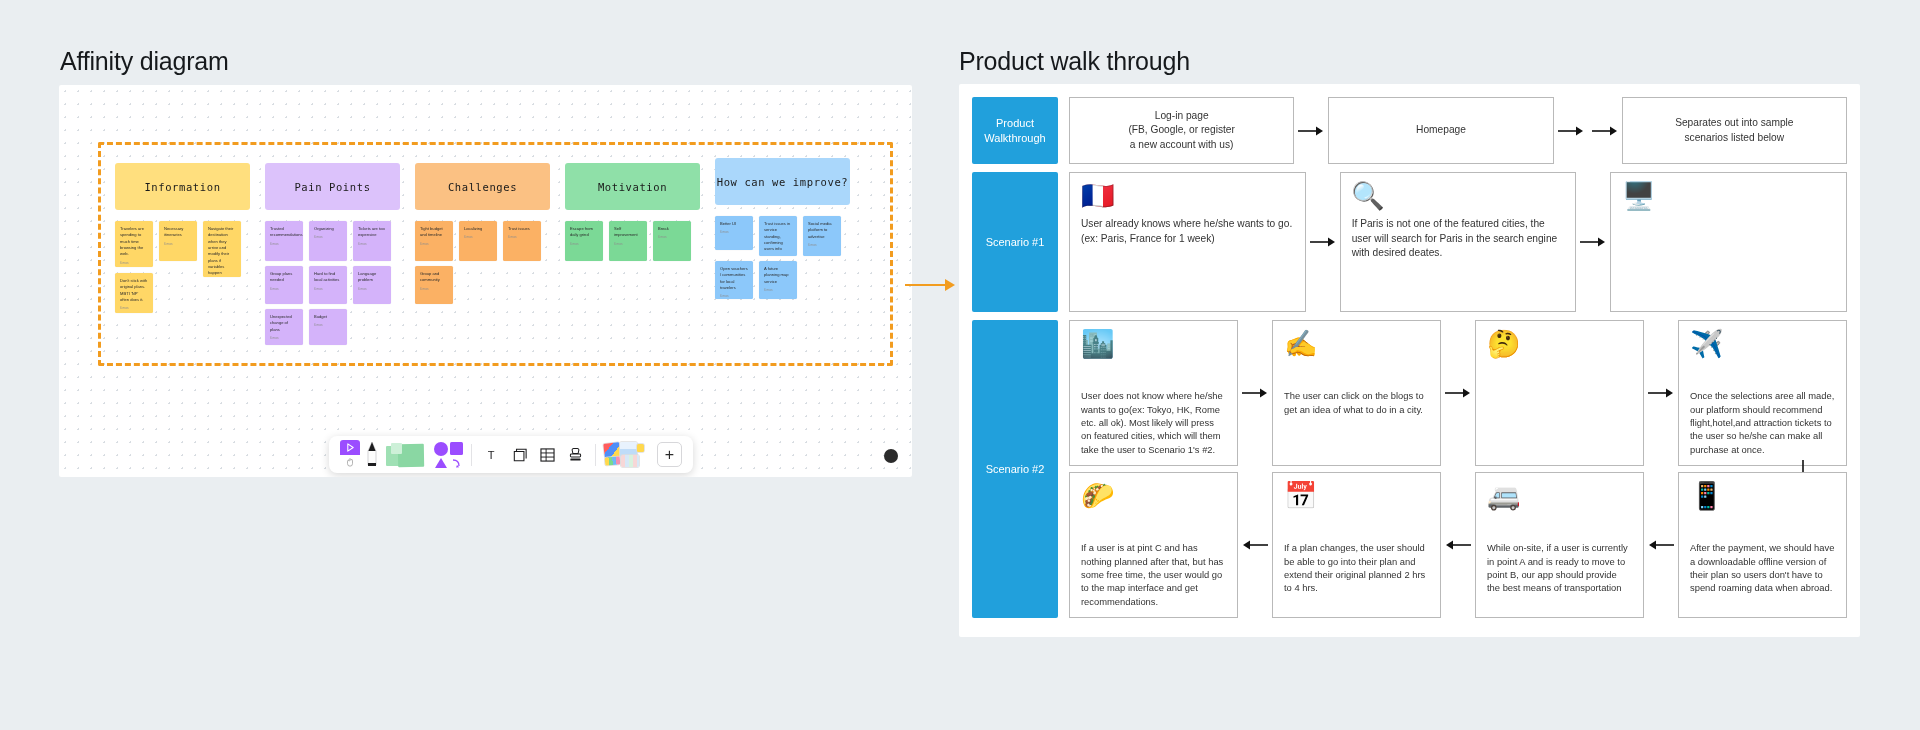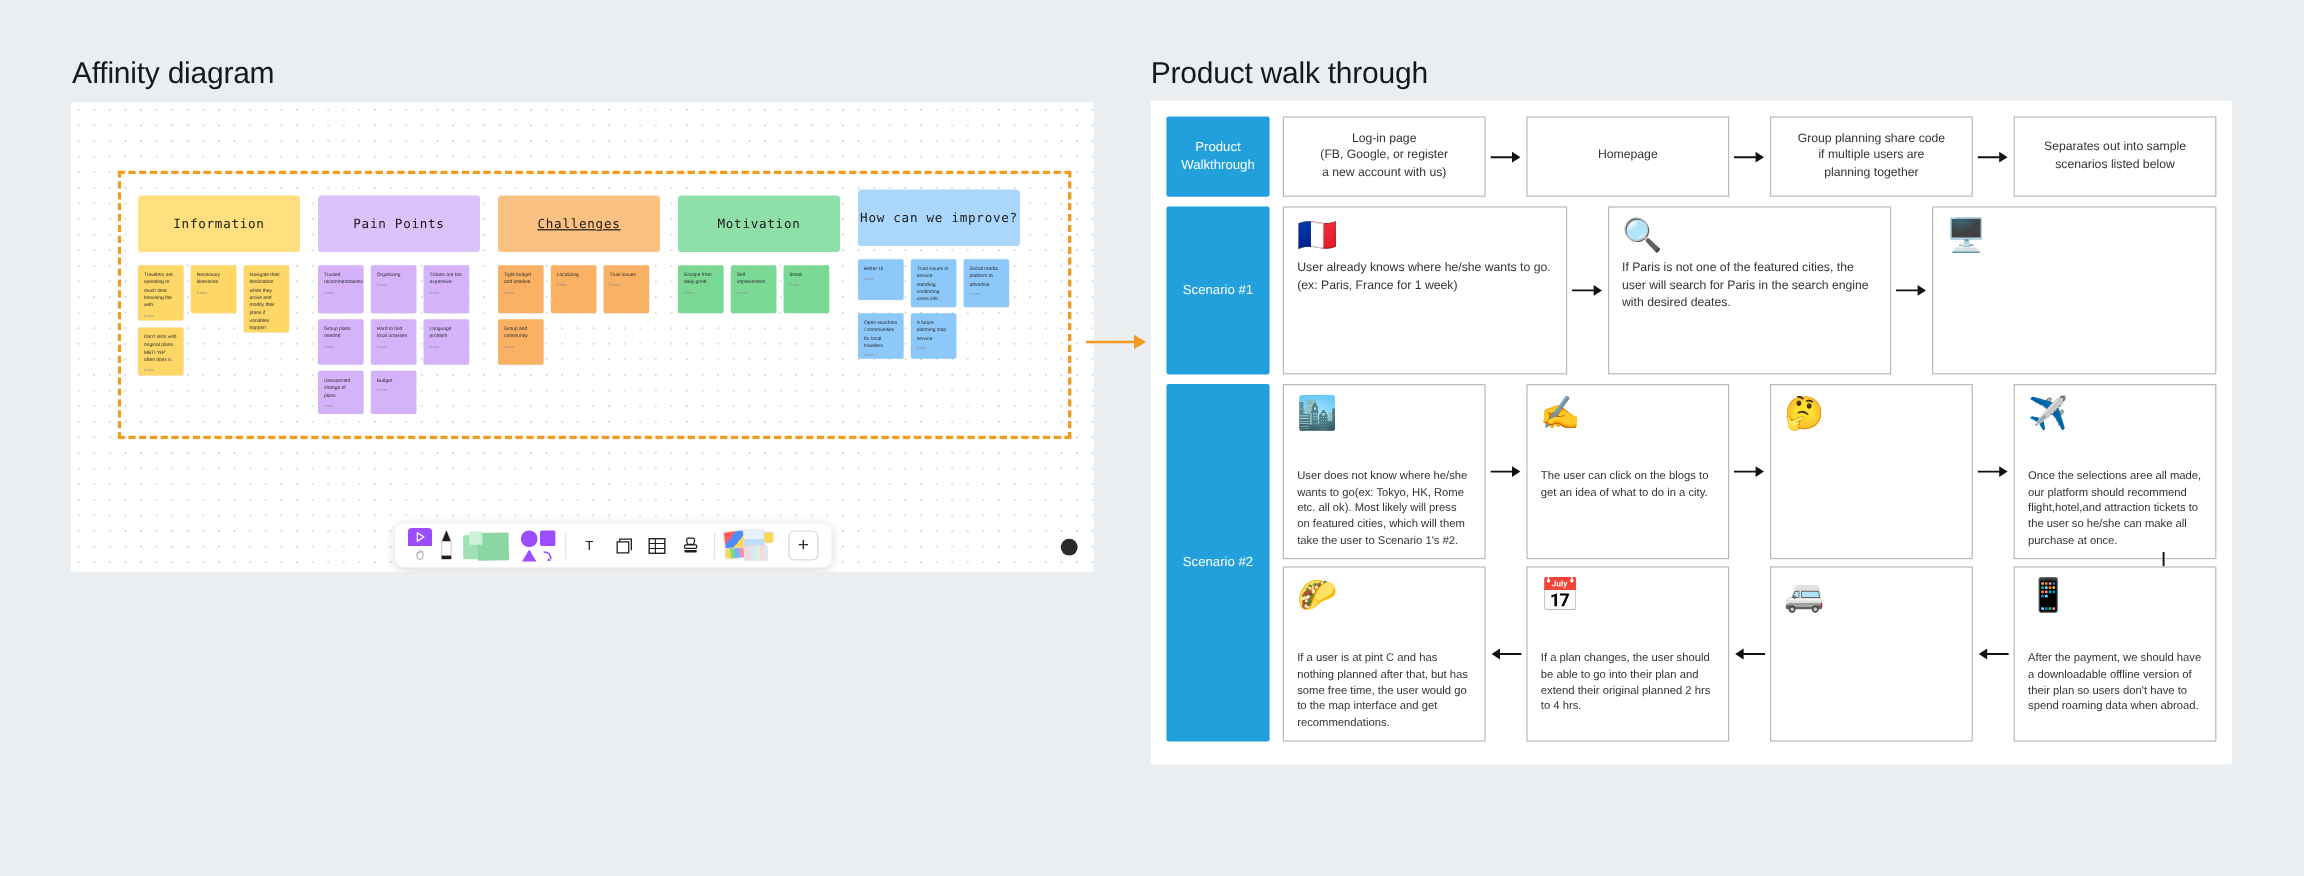--- a/index.html
+++ b/index.html
@@ -224,21 +224,21 @@
           <div class="meta">6 mos</div>
         </div>
         <div class="note" style="left:44px; top:88px; width:38px; height:36px; background:#d4b3fa;">
           <span>Budget</span>
           <div class="meta">6 mos</div>
         </div>
       </div>
     </div>
 
     <div class="col" style="left:356px; top:78px; width:135px;">
-      <div class="col-header" style="background:#fbc183;text-decoration:underline;">Challenges</div>
+      <div class="col-header" style="background:#fbc183;">Challenges</div>
       <div class="notes" style="height:110px;">
         <div class="note" style="left:0; top:0; width:38px; height:40px; background:#fbb164;">
           <span>Tight budget and timeline</span>
           <div class="meta">6 mos</div>
         </div>
         <div class="note" style="left:44px; top:0; width:38px; height:40px; background:#fbb164;">
           <span>Localizing</span>
           <div class="meta">6 mos</div>
         </div>
         <div class="note" style="left:88px; top:0; width:38px; height:40px; background:#fbb164;">
@@ -413,27 +413,20 @@
         </div>
         <div class="wcell center">
           <div class="ctext">Homepage</div>
         </div>
         <div class="arrow-h">
           <svg width="26" height="12" viewBox="0 0 26 12">
               <line x1="0" y1="6" x2="20" y2="6" stroke="#111" stroke-width="1.6"></line>
               <path d="M18 1.5 L25 6 L18 10.5 Z" fill="#111"></path>
             </svg>
         </div>
-        <div class="wcell center">
-          <div class="ctext">
-            <div>Group planning share code</div>
-            <div>if multiple users are</div>
-            <div>planning together</div>
-          </div>
-        </div>
         <div class="arrow-h">
           <svg width="26" height="12" viewBox="0 0 26 12">
               <line x1="0" y1="6" x2="20" y2="6" stroke="#111" stroke-width="1.6"></line>
               <path d="M18 1.5 L25 6 L18 10.5 Z" fill="#111"></path>
             </svg>
         </div>
         <div class="wcell center">
           <div class="ctext">
             <div>Separates out into sample</div>
             <div>scenarios listed below</div>
@@ -537,20 +530,21 @@
             <div class="ctext small">If a plan changes, the user should be able to go into their plan and extend their original planned 2 hrs to 4 hrs.</div>
           </div>
           <div class="arrow-h">
             <svg width="26" height="12" viewBox="0 0 26 12">
                 <line x1="6" y1="6" x2="26" y2="6" stroke="#111" stroke-width="1.6"></line>
                 <path d="M8 1.5 L1 6 L8 10.5 Z" fill="#111"></path>
               </svg>
           </div>
           <div class="wcell">
             <div class="emoji">🚐</div>
+            <div class="ctext small">While on-site, if a user is currently in point A and is ready to move to point B, our app should provide the best means of transportation</div>
           </div>
           <div class="arrow-h">
             <svg width="26" height="12" viewBox="0 0 26 12">
                 <line x1="6" y1="6" x2="26" y2="6" stroke="#111" stroke-width="1.6"></line>
                 <path d="M8 1.5 L1 6 L8 10.5 Z" fill="#111"></path>
               </svg>
           </div>
           <div class="wcell">
             <div class="emoji">📱</div>
             <div class="ctext small">After the payment, we should have a downloadable offline version of their plan so users don't have to spend roaming data when abroad.</div>

